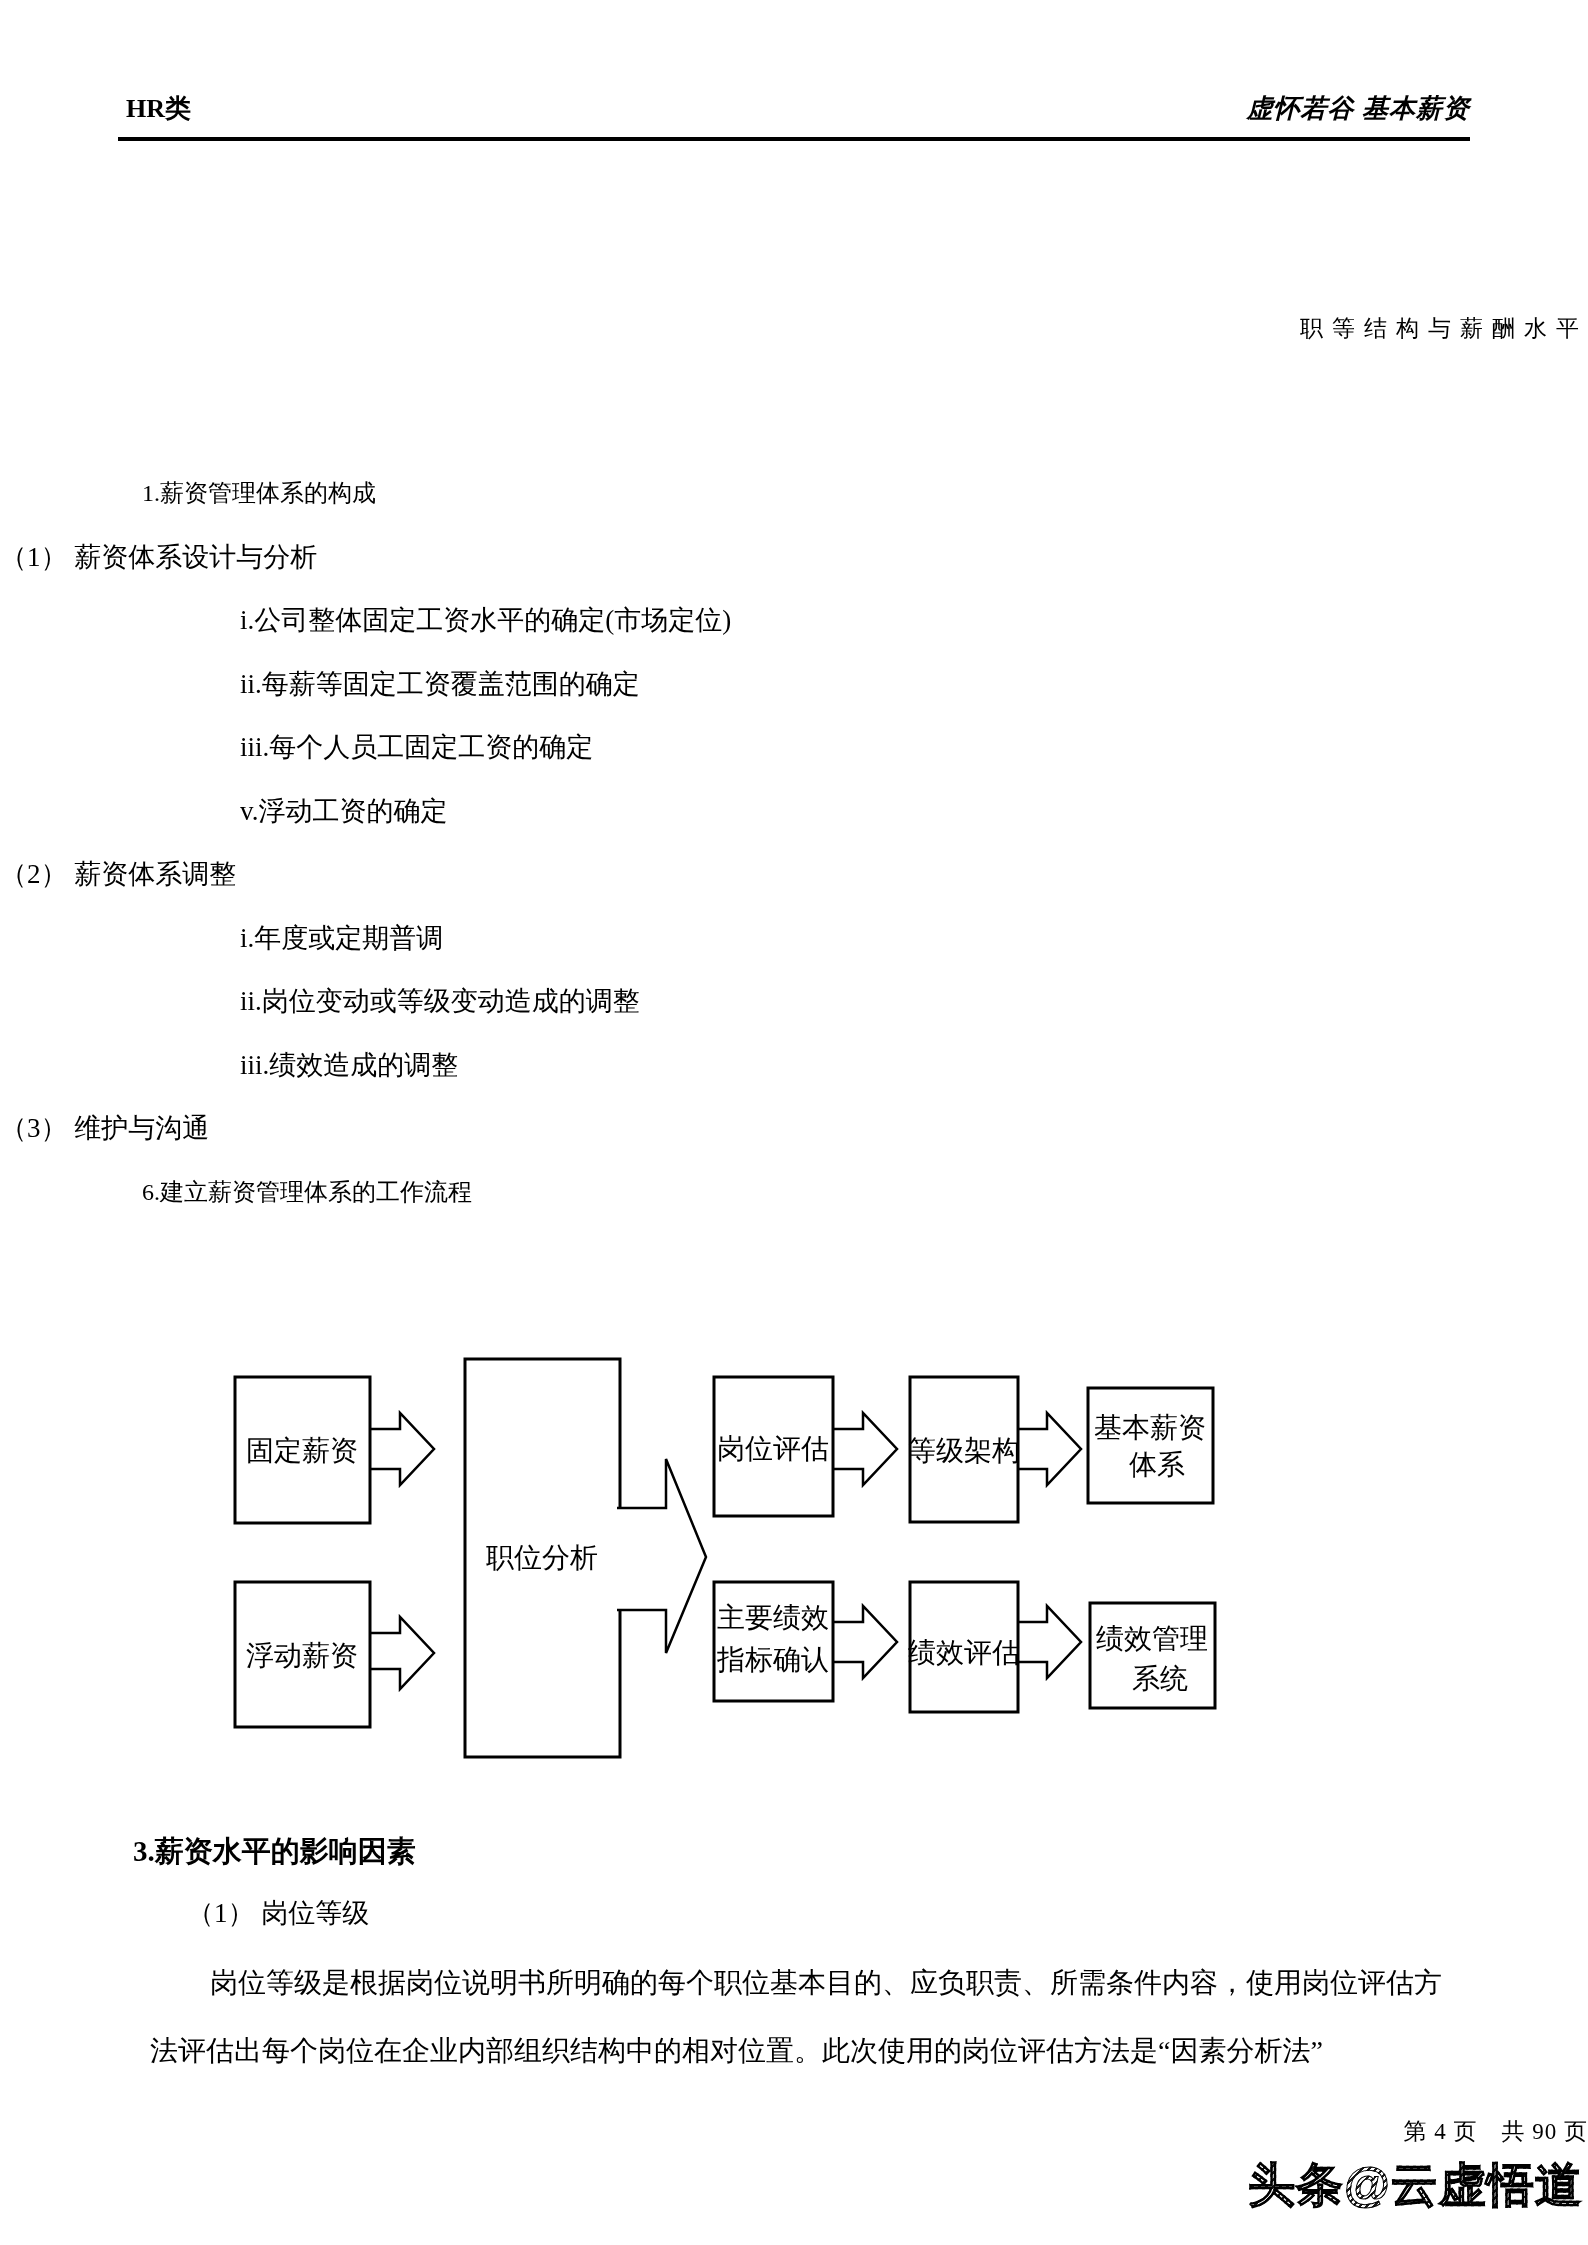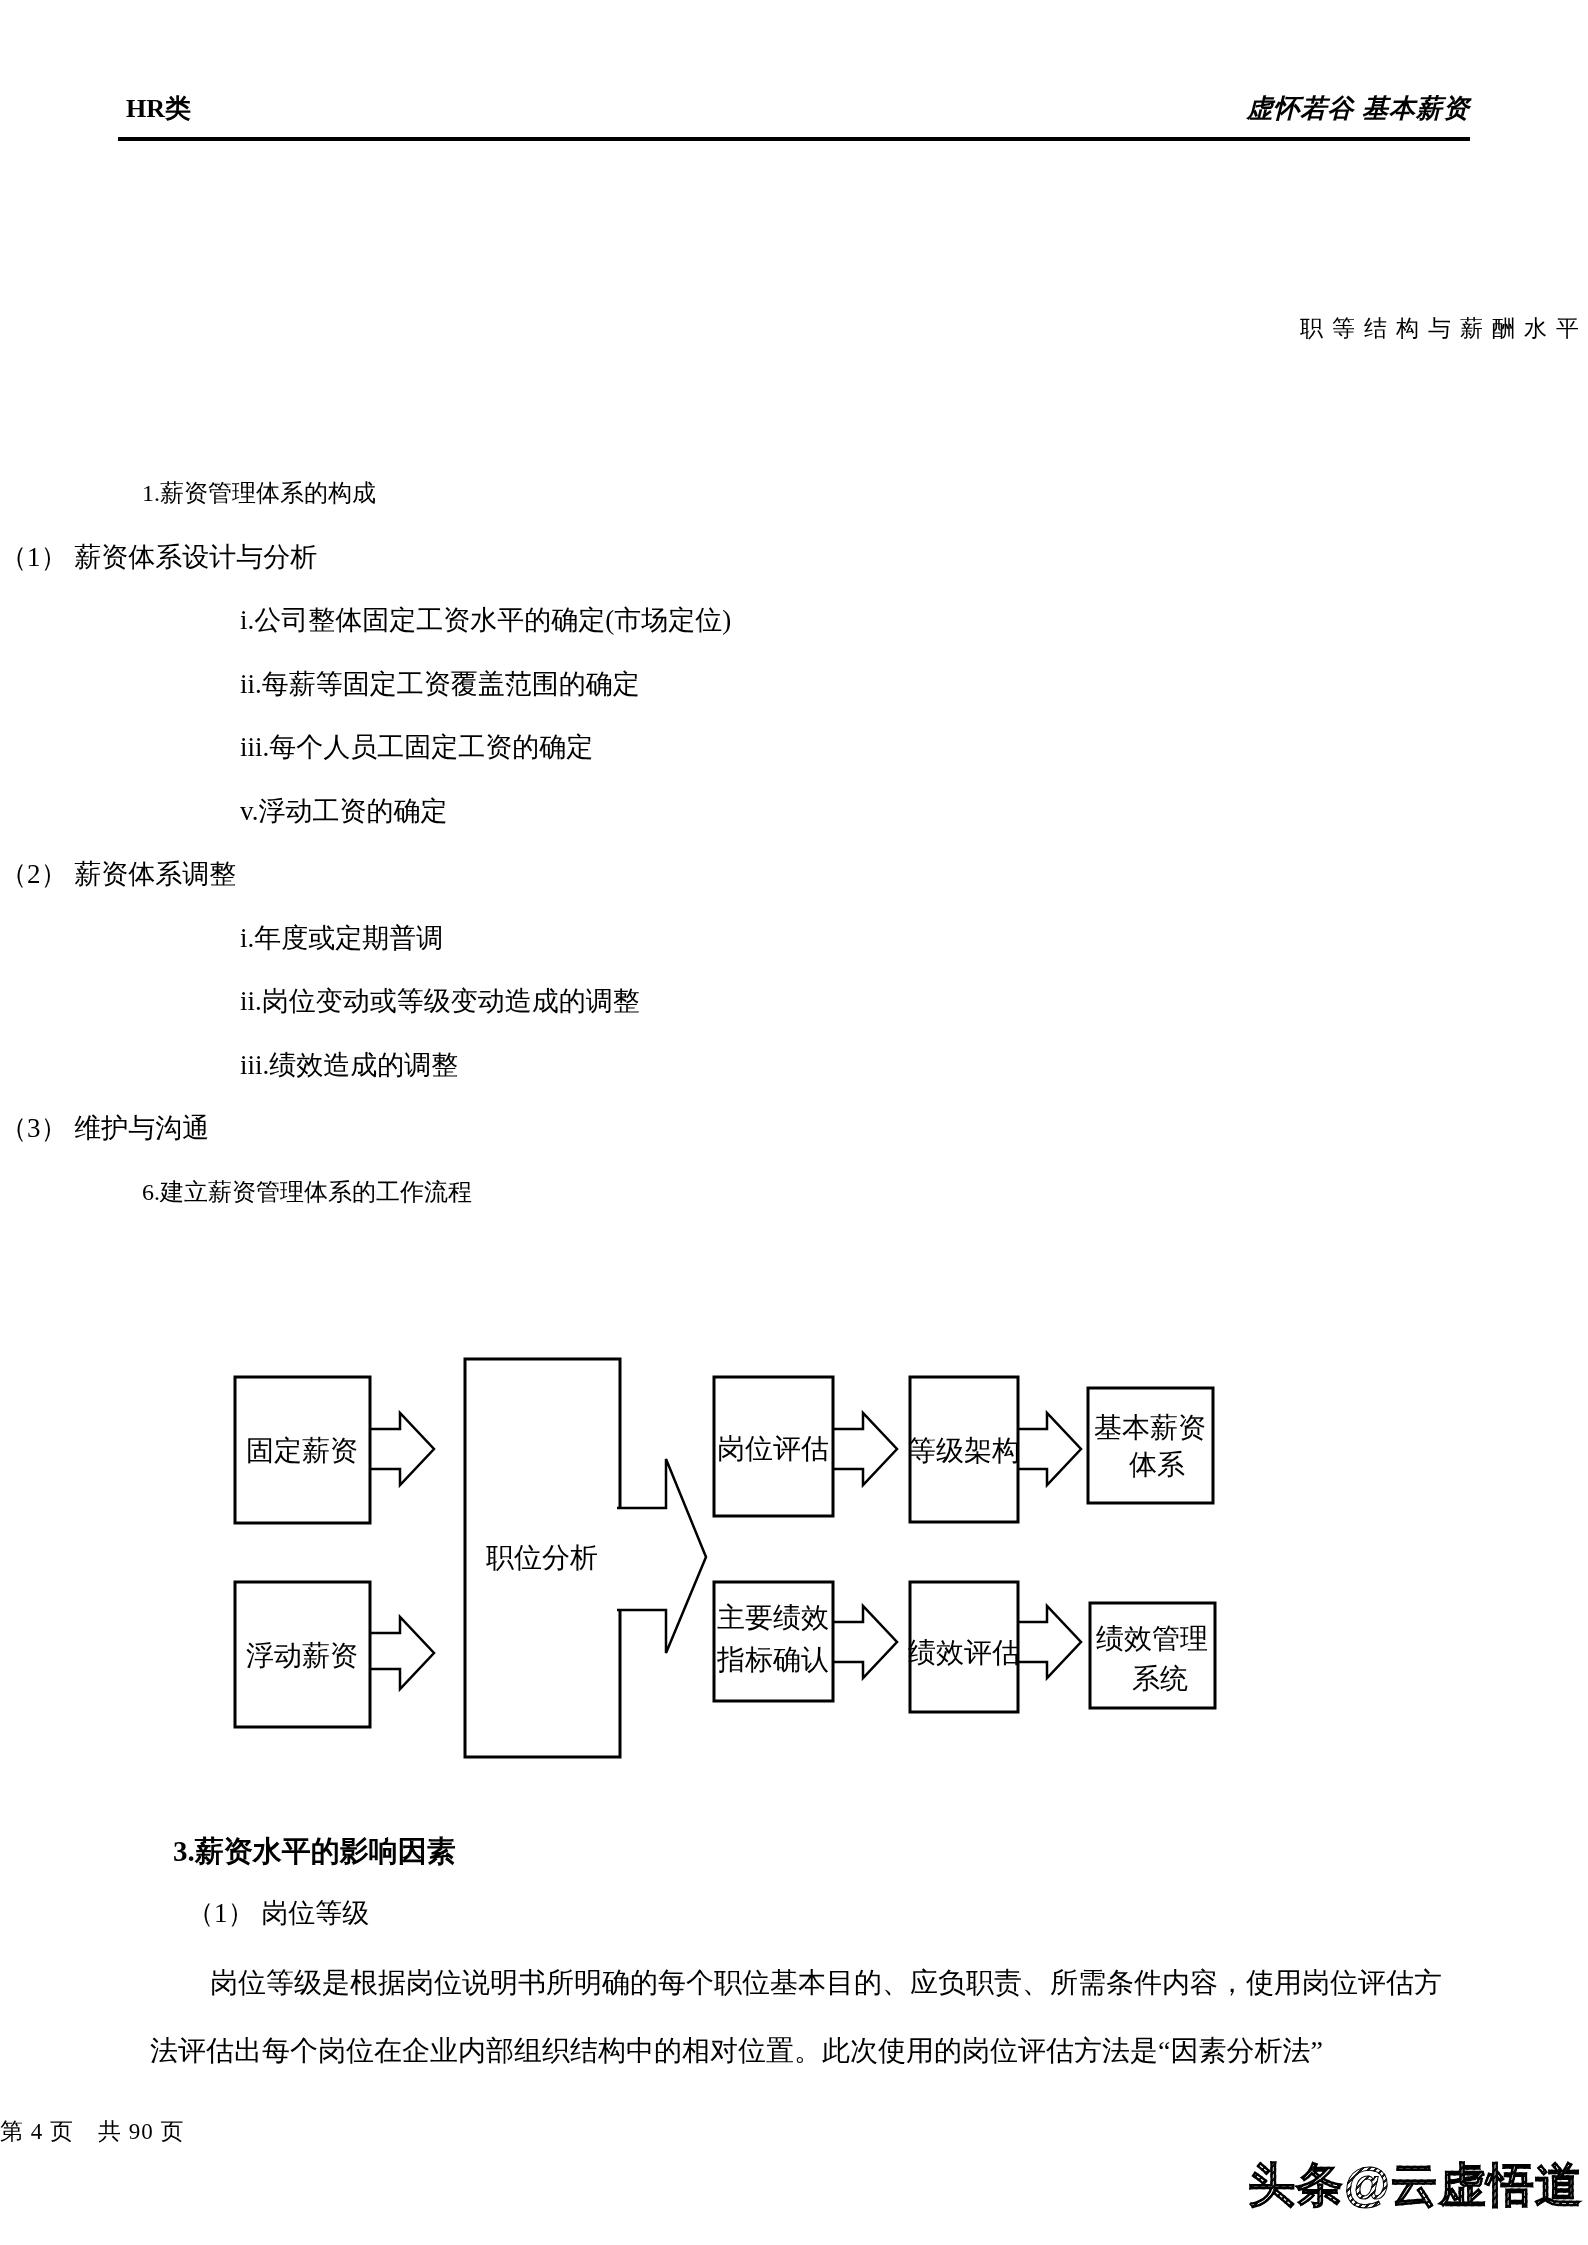--- a/index.html
+++ b/index.html
@@ -34,28 +34,28 @@
   .lvl0{padding-left:133px;font-weight:normal;font-size:24px;margin-left:9px;}
   .lvl1{font-size:27px;}
   .lvl2{padding-left:240px;font-size:27px;}
   
   .flow{position:absolute;top:1330px;left:0;}
   .flow text{
     font-family:"Liberation Serif","DejaVu Serif",serif;
     font-size:28px;fill:#000;
   }
   
-  .sec3-heading{position:absolute;top:1837px;left:133px;font-size:29px;font-weight:bold;line-height:1;margin-left:40px;}
+  .sec3-heading{position:absolute;top:1837px;left:133px;font-size:29px;font-weight:bold;line-height:1;}
   .sec3-sub{position:absolute;top:1900px;left:187px;font-size:27px;line-height:1;white-space:pre;}
   .pline1{position:absolute;top:1969px;left:210px;font-size:28px;line-height:1;white-space:pre;}
   .pline2{position:absolute;top:2037px;left:150px;font-size:28px;line-height:1;white-space:pre;}
   
   .footer{
     position:absolute;top:2120px;left:0;width:100%;
-    text-align:left;font-size:23px;letter-spacing:1px;line-height:1;
+    text-align:right;font-size:23px;letter-spacing:1px;line-height:1;
   }
   
   .watermark{
     position:absolute;top:2161px;left:1248px;
     font-size:47px;font-weight:bold;line-height:1;letter-spacing:1px;
     font-family:"Liberation Sans","DejaVu Sans",sans-serif;
     color:transparent;
     background:repeating-linear-gradient(135deg,#1a1a1a 0 2px,#ffffff 2px 5px);
     -webkit-background-clip:text;
     background-clip:text;

